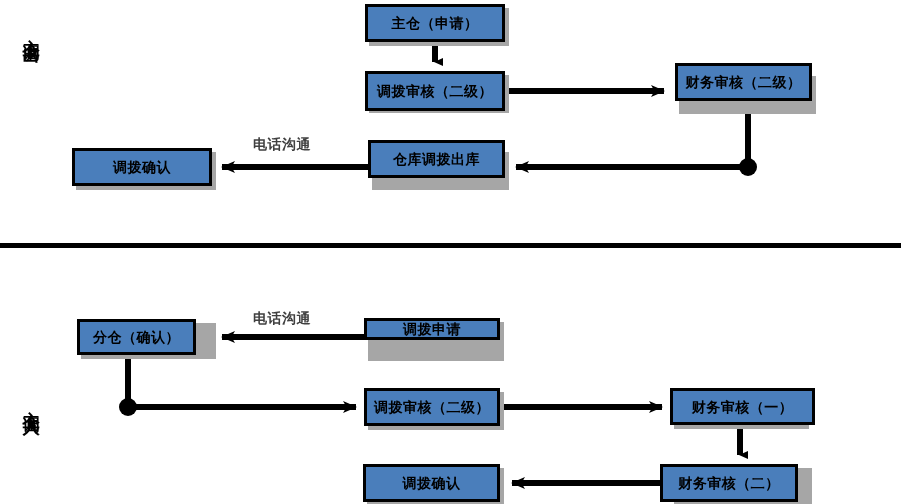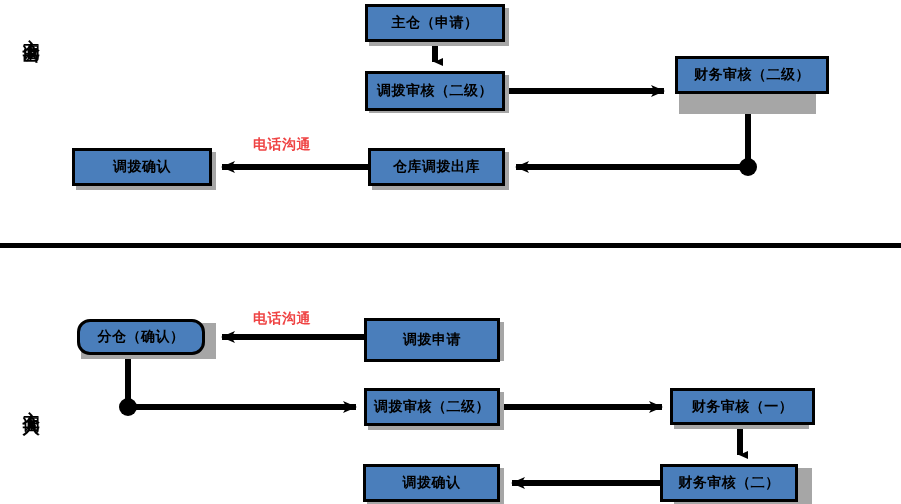--- a/index.html
+++ b/index.html
@@ -26,21 +26,20 @@
     font-size: 14px;
     font-weight: bold;
     letter-spacing: 0.5px;
     display: flex;
     align-items: center;
     justify-content: center;
     text-align: left;
     line-height: 1;
     white-space: nowrap;
     z-index: 3;
-    font-family: Liberation Serif, serif;
   }
   .node-shadow {
     position: absolute;
     background: #a6a6a6;
     z-index: 2;
   }
   .vlabel {
     position: absolute;
     font-size: 17px;
     font-weight: bold;
@@ -49,21 +48,21 @@
     text-orientation: upright;
     letter-spacing: 2px;
     line-height: 1.05;
     white-space: nowrap;
     z-index: 4;
   }
   .edge-label {
     position: absolute;
     font-size: 14px;
     font-weight: bold;
-    color: #ef4444;
+    color: #404040;
     white-space: nowrap;
     letter-spacing: 0.5px;
     z-index: 5;
   }
   svg.connectors {
     position: absolute;
     left: 0;
     top: 0;
     width: 901px;
     height: 504px;
@@ -121,40 +120,40 @@
   <div class="node-shadow" style="left:369px; top:8px; width:140px; height:38px;"></div>
   <div class="node-shadow" style="left:369px; top:75px; width:140px; height:38px;"></div>
   <div class="node-shadow" style="left:679px; top:76px; width:137px; height:38px;"></div>
   <div class="node-shadow" style="left:372px; top:152px; width:137px; height:38px;"></div>
   <div class="node-shadow" style="left:76px; top:152px; width:140px; height:38px;"></div>
 
   <div class="node" style="left:365px; top:4px; width:140px; height:38px;">主仓（申请）</div>
 
   <div class="node" style="left:365px; top:71px; width:140px; height:40px;">调拨审核（二级）</div>
 
-  <div class="node" style="left:675px; top:56px; width:154px; height:38px;">财务审核（二级）</div>
+  <div class="node" style="left:675px; top:63px; width:137px; height:38px;">财务审核（二级）</div>
 
-  <div class="node" style="left:368px; top:148px; width:137px; height:38px;">仓库调拨出库</div>
+  <div class="node" style="left:368px; top:140px; width:137px; height:38px;">仓库调拨出库</div>
 
   <div class="node" style="left:72px; top:148px; width:140px; height:38px;">调拨确认</div>
 
   <div class="edge-label" style="left:253px; top:136px;">电话沟通</div>
 
   <div class="vlabel" style="left:22px; top:398px;">主仓调入</div>
 
   <div class="node-shadow" style="left:81px; top:323px; width:135px; height:36px;"></div>
   <div class="node-shadow" style="left:368px; top:322px; width:136px; height:39px;"></div>
   <div class="node-shadow" style="left:368px; top:392px; width:136px; height:38px;"></div>
   <div class="node-shadow" style="left:674px; top:392px; width:135px; height:37px;"></div>
   <div class="node-shadow" style="left:367px; top:468px; width:137px; height:38px;"></div>
   <div class="node-shadow" style="left:674px; top:468px; width:138px; height:38px;"></div>
 
-  <div class="node" style="left:77px; top:319px; width:128px; height:36px;border-radius:13px;">分仓（确认）</div>
+  <div class="node" style="left:77px; top:319px; width:119px; height:36px;">分仓（确认）</div>
 
-  <div class="node" style="left:364px; top:318px; width:136px; height:44px;">调拨申请</div>
+  <div class="node" style="left:364px; top:318px; width:136px; height:22px;">调拨申请</div>
 
   <div class="node" style="left:364px; top:388px; width:136px; height:38px;">调拨审核（二级）</div>
 
   <div class="node" style="left:670px; top:388px; width:145px; height:37px;">财务审核（一）</div>
 
   <div class="node" style="left:363px; top:464px; width:137px; height:38px;">调拨确认</div>
 
   <div class="node" style="left:660px; top:464px; width:138px; height:38px;">财务审核（二）</div>
 
   <div class="edge-label" style="left:253px; top:310px;">电话沟通</div>

